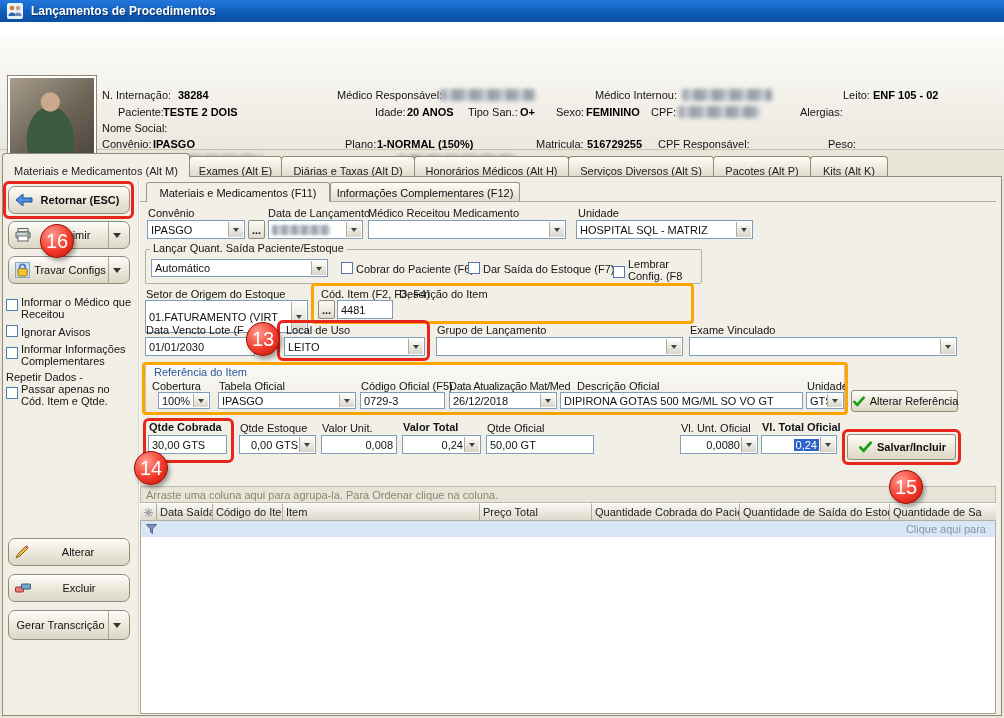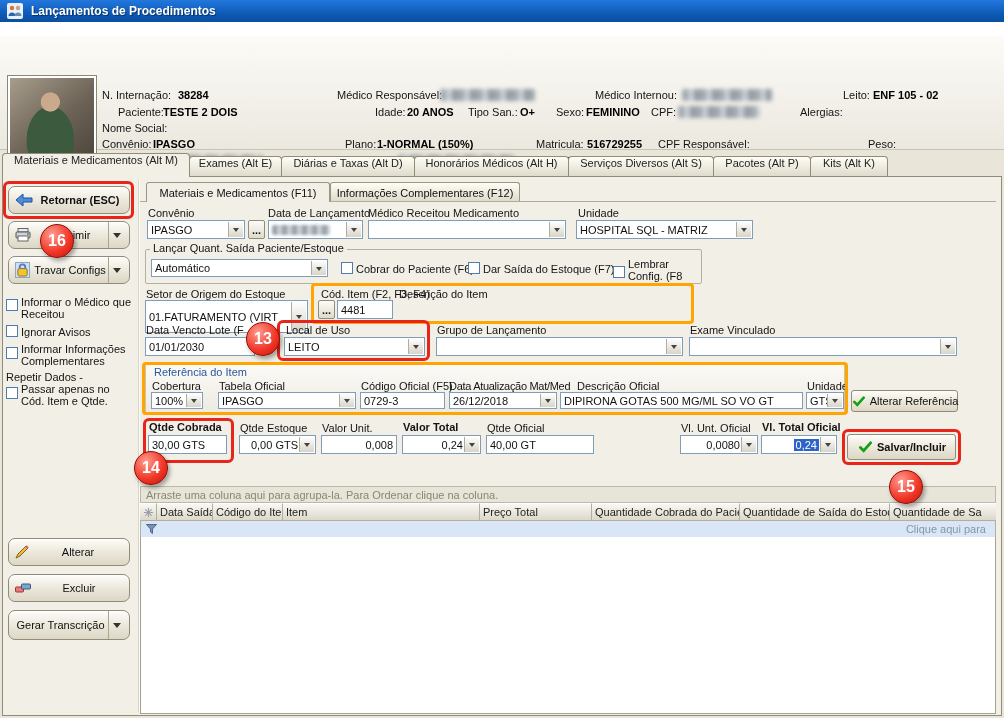--- a/index.html
+++ b/index.html
@@ -28,21 +28,21 @@
   .lbl { position:absolute; white-space:nowrap; color:#141414; }
   .val { font-weight:bold; color:#000; }
   .lblb { font-weight:bold; }
   .redact { position:absolute; height:12px; border-radius:2px; opacity:.9;
     background:repeating-linear-gradient(90deg,#98a0aa 0 6px,#c3c9d0 6px 12px,#8d949e 12px 18px);
     filter:blur(2px); }
   .redact-in { display:inline-block; width:58px; height:10px; border-radius:2px;
     background:repeating-linear-gradient(90deg,#9aa2ac 0 5px,#c6ccd2 5px 10px); filter:blur(1.5px); }
 
   .tabs { position:absolute; left:2px; top:153px; height:24px; display:flex; align-items:flex-end; }
-  .tab { height:21px; display:flex; align-items:flex-start; justify-content:center; padding:0 8px;
+  .tab { height:21px; display:flex; align-items:flex-end; justify-content:center; padding:0 8px;
     background:linear-gradient(180deg,#fffdf5,#ddd9ca); border:1px solid #8f8c7a; border-bottom:none;
     border-radius:4px 4px 0 0; margin-right:-1px; white-space:nowrap; cursor:pointer; color:#222; }
   .tab.active { height:24px; background:#f1efe6; z-index:5; font-weight:normal; }
 
   .panel { position:absolute; left:2px; top:176px; width:1000px; height:540px; background:#f1efe6; border:1px solid #8f8c7a; }
   .vsep { position:absolute; left:138px; top:180px; width:2px; height:532px;
     border-left:1px solid #d9d5c7; border-right:1px solid #fbfaf5; }
 
   .btn { position:absolute; display:flex; align-items:center; padding:0 4px; cursor:pointer;
     background:linear-gradient(180deg,#fefdfa,#ece8db 50%,#dcd7c6); border:1px solid #8f8c7a; border-radius:7px;
@@ -79,21 +79,21 @@
   .refpanel { position:absolute; background:linear-gradient(180deg,#fbfaf7,#edeae0); border:1px solid #c6c2b4; }
   .refcap { position:absolute; color:#2b569e; white-space:nowrap; }
 
   .btn2 { position:absolute; display:flex; align-items:center; justify-content:center; gap:3px; cursor:pointer;
     background:linear-gradient(180deg,#fefdfa,#ece8db 50%,#dcd7c6); border:1px solid #8f8c7a; border-radius:3px; white-space:nowrap; }
 
   .hl-red { position:absolute; border:3px solid #e8251a; border-radius:6px; z-index:40; pointer-events:none; }
   .hl-orange { position:absolute; border:3px solid #ffa400; border-radius:4px; z-index:40; pointer-events:none; }
   .callout { position:absolute; width:34px; height:34px; border-radius:50%; z-index:50;
     background:radial-gradient(circle at 35% 30%, #ff9d90, #f23a2b 55%, #c01004);
-    border:1px solid #8f0c02; color:#fff; font-weight:bold; font-size:16px;
+    border:1px solid #8f0c02; color:#fff; font-weight:normal; font-size:20px;
     display:flex; align-items:center; justify-content:center; box-shadow:2px 3px 4px rgba(0,0,0,.35); }
 
   .gband { position:absolute; left:140px; top:486px; width:856px; height:17px;
     background:#e7e4d8; border:1px solid #bdb9aa; display:flex; align-items:center; padding-left:5px; color:#8a8774; }
   .ghead { position:absolute; left:140px; top:503px; width:856px; height:18px; display:flex; }
   .hcell { height:18px; background:linear-gradient(180deg,#f8f7f3,#dcd8ca); border-right:1px solid #b3af9f;
     border-bottom:1px solid #b3af9f; border-top:1px solid #fff; display:flex; align-items:center;
     padding:0 3px; white-space:nowrap; overflow:hidden; cursor:pointer; color:#23231d; }
   .gfilter { position:absolute; left:140px; top:521px; width:856px; height:16px; background:#d8e6f8;
     border-left:1px solid #b3af9f; border-right:1px solid #b3af9f; display:flex; align-items:center; padding:0 3px; cursor:pointer; }
@@ -151,21 +151,21 @@
 
     <span class="lbl" style="left:102px;top:86px">Nome Social:</span>
 
     <span class="lbl" style="left:102px;top:102px">Convênio:</span>
     <span class="lbl val" style="left:153px;top:102px">IPASGO</span>
     <span class="lbl" style="left:345px;top:102px">Plano:</span>
     <span class="lbl val" style="left:377px;top:102px">1-NORMAL (150%)</span>
     <span class="lbl" style="left:536px;top:102px">Matricula:</span>
     <span class="lbl val" style="left:587px;top:102px">516729255</span>
     <span class="lbl" style="left:658px;top:102px">CPF Responsável:</span>
-    <span class="lbl" style="left:868px;top:102px">Peso:</span>
+    <span class="lbl" style="left:828px;top:102px">Peso:</span>
 
     <span class="lbl" style="left:102px;top:119px">Dt/Hr Alta:</span>
     <span class="redact" style="left:158px;top:119px;width:105px"></span>
     <span class="lbl" style="left:310px;top:119px">Dt/Hr Internação:</span>
     <span class="redact" style="left:398px;top:119px;width:118px"></span>
     <span class="lbl" style="left:537px;top:119px">Qtde. Dias Internado:</span>
     <span class="lbl val" style="left:647px;top:119px">1</span>
     <span class="lbl" style="left:790px;top:119px">Data Peso:</span>
   </div>
 
@@ -348,21 +348,21 @@
 
   <span class="lbl" style="left:690px;top:324px">Exame Vinculado</span>
   <div class="field combo" style="left:689px;top:337px;width:268px;height:19px">
     <span class="dd"></span>
   </div>
 
   <div class="refpanel" style="left:145px;top:364px;width:700px;height:49px"></div>
   <span class="refcap" style="left:154px;top:366px">Referência do Item</span>
 
   <span class="lbl" style="left:152px;top:380px">Cobertura</span>
-  <div class="field combo" style="left:151px;top:392px;width:52px;height:17px">
+  <div class="field combo" style="left:158px;top:392px;width:52px;height:17px">
     <span>100%</span>
       <span class="dd"></span>
   </div>
 
   <span class="lbl" style="left:219px;top:380px">Tabela Oficial</span>
   <div class="field combo" style="left:218px;top:392px;width:138px;height:17px">
     <span>IPASGO</span>
       <span class="dd"></span>
   </div>
 
@@ -414,21 +414,21 @@
     </div>
 
   <span class="lbl lblb" style="left:403px;top:421px">Valor Total</span>
   <div class="field combo right" style="left:402px;top:435px;width:79px;height:19px">
     <span>0,24</span>
       <span class="dd"></span>
   </div>
 
   <span class="lbl" style="left:487px;top:422px">Qtde Oficial</span>
   <div class="field" style="left:486px;top:435px;width:108px;height:19px">
-      <span>40,00 GT</span>
+      <span>50,00 GT</span>
     </div>
 
   <span class="lbl" style="left:681px;top:422px">Vl. Unt. Oficial</span>
   <div class="field combo right" style="left:680px;top:435px;width:78px;height:19px">
     <span>0,0080</span>
       <span class="dd"></span>
   </div>
 
   <span class="lbl lblb" style="left:762px;top:421px">Vl. Total Oficial</span>
   <div class="field combo right" style="left:761px;top:435px;width:76px;height:19px">

